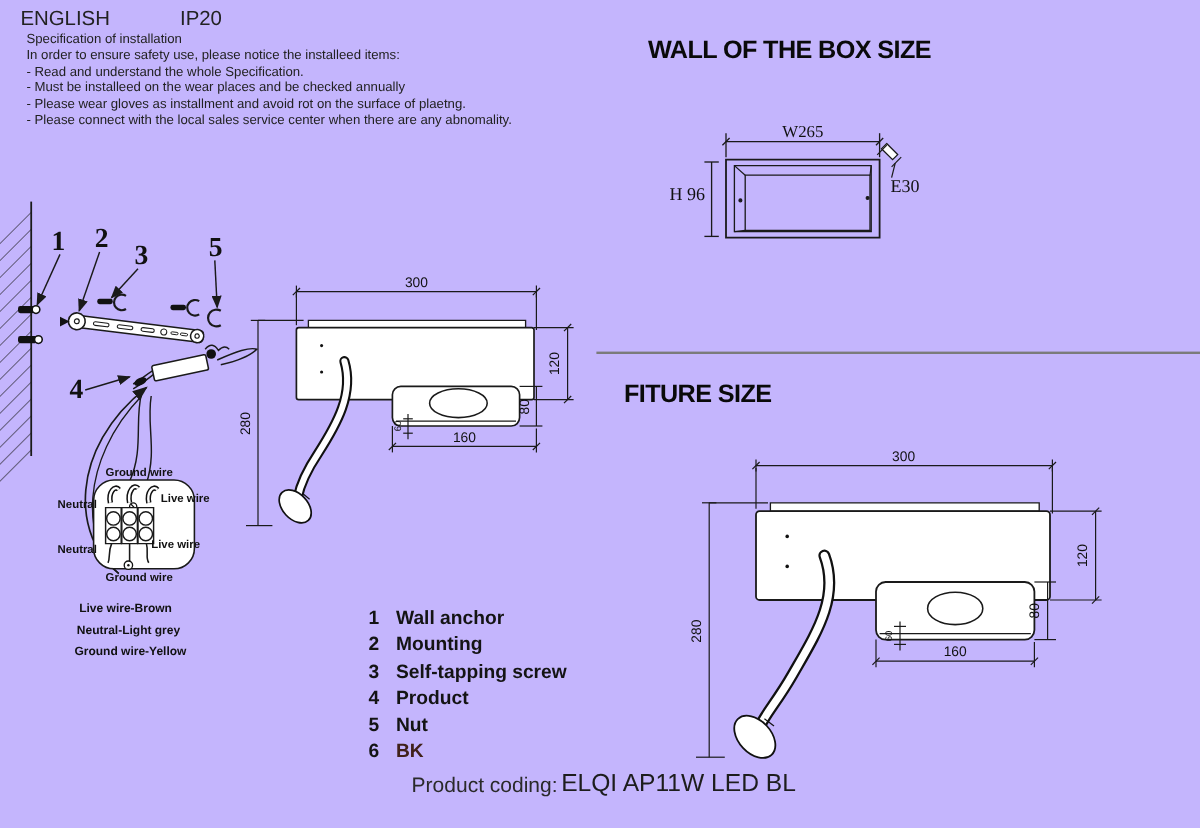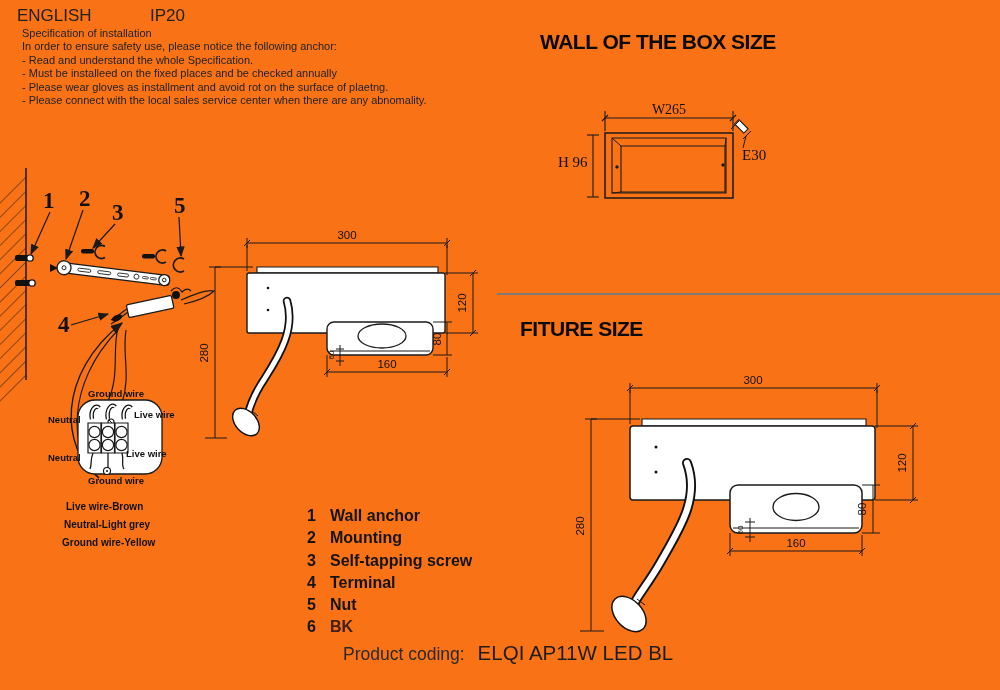--- a/index.html
+++ b/index.html
@@ -1,52 +1,52 @@
 <!DOCTYPE html>
 <html><head>
 <meta charset="utf-8">
 <style>
   html,body{margin:0;padding:0;background:#fff;}
-  #page{position:relative;width:1000px;height:690px;background:#f97316;overflow:hidden;
+  #page{position:relative;width:1000px;height:690px;background:#c4b5fd;overflow:hidden;
         font-family:"Liberation Sans",sans-serif;color:#111;}
   .abs{position:absolute;}
   .h1{font-size:17px;color:#222;}
   .spec{font-size:11px;line-height:13.4px;color:#222;}
   .sec-title{font-size:21px;font-weight:bold;color:#0a0a0a;letter-spacing:-0.5px;}
   .sep{height:2px;}
   .parts{font-size:16px;font-weight:bold;color:#141414;}
   .parts .row{display:flex;align-items:baseline;height:22.3px;}
   .parts .num{width:16px;}
   .parts .lbl{margin-left:7px;}
   .footer{display:flex;align-items:flex-end;}
   .footer .flabel{font-size:17.5px;color:#2a2a2a;}
-  .footer .fcode{font-size:20.5px;color:#1d1d1d;margin-left:13px;}
+  .footer .fcode{font-size:20.5px;color:#1d1d1d;margin-left:3px;}
   svg{position:absolute;overflow:visible;}
   svg text{font-family:"Liberation Sans",sans-serif;fill:#111;}
   .dimtxt{font-size:11.5px;}
   .dimtxt-s{font-size:8px;}
   .sertxt{font-family:"Liberation Serif",serif;font-size:15px;}
   .numtxt{font-family:"Liberation Serif",serif;font-size:23px;font-weight:bold;}
   .wiretxt{font-size:9.5px;font-weight:bold;}
   .legtxt{font-size:10px;font-weight:bold;}
   line,path,rect,ellipse,circle,polyline{vector-effect:non-scaling-stroke;}
 </style>
 </head>
 <body>
 
 <div id="page">
 
   <div class="abs h1" style="left:17px;top:6px;">ENGLISH</div>
   <div class="abs h1" style="left:150px;top:6px;">IP20</div>
 
   <div class="abs spec" style="left:22px;top:27px;">
     <div>Specification of installation</div>
-    <div>In order to ensure safety use, please notice the following anchor:</div>
+    <div>In order to ensure safety use, please notice the installeed items:</div>
     <div>- Read and understand the whole Specification.</div>
-    <div>- Must be installeed on the fixed places and be checked annually</div>
+    <div>- Must be installeed on the wear places and be checked annually</div>
     <div>- Please wear gloves as installment and avoid rot on the surface of plaetng.</div>
     <div>- Please connect with the local sales service center when there are any abnomality.</div>
   </div>
 
   <div class="abs sec-title" style="left:540px;top:30px;">WALL OF THE BOX SIZE</div>
   <div class="abs sec-title" style="left:520px;top:317px;text-align:right;">FITURE SIZE</div>
   <div class="abs sep" style="left: 497px; top: 293px; width: 503px; background: rgb(123, 123, 123);"></div>
 
   <svg class="abs" style="left:545px;top:95px;" width="250" height="120" viewBox="0 0 250 120">
     <g stroke="#1a1a1a" stroke-width="1.1" fill="none">
@@ -362,21 +362,21 @@
     <div class="row">
       <span class="num">2</span>
       <span class="lbl">Mounting</span>
     </div>
     <div class="row">
       <span class="num">3</span>
       <span class="lbl">Self-tapping screw</span>
     </div>
     <div class="row">
       <span class="num">4</span>
-      <span class="lbl">Terminal</span>
+      <span class="lbl">Product</span>
     </div>
     <div class="row">
       <span class="num">5</span>
       <span class="lbl">Nut</span>
     </div>
     <div class="row">
       <span class="num">6</span>
       <span class="lbl" style="color: rgb(64, 33, 26);">BK</span>
     </div>
   </div>

